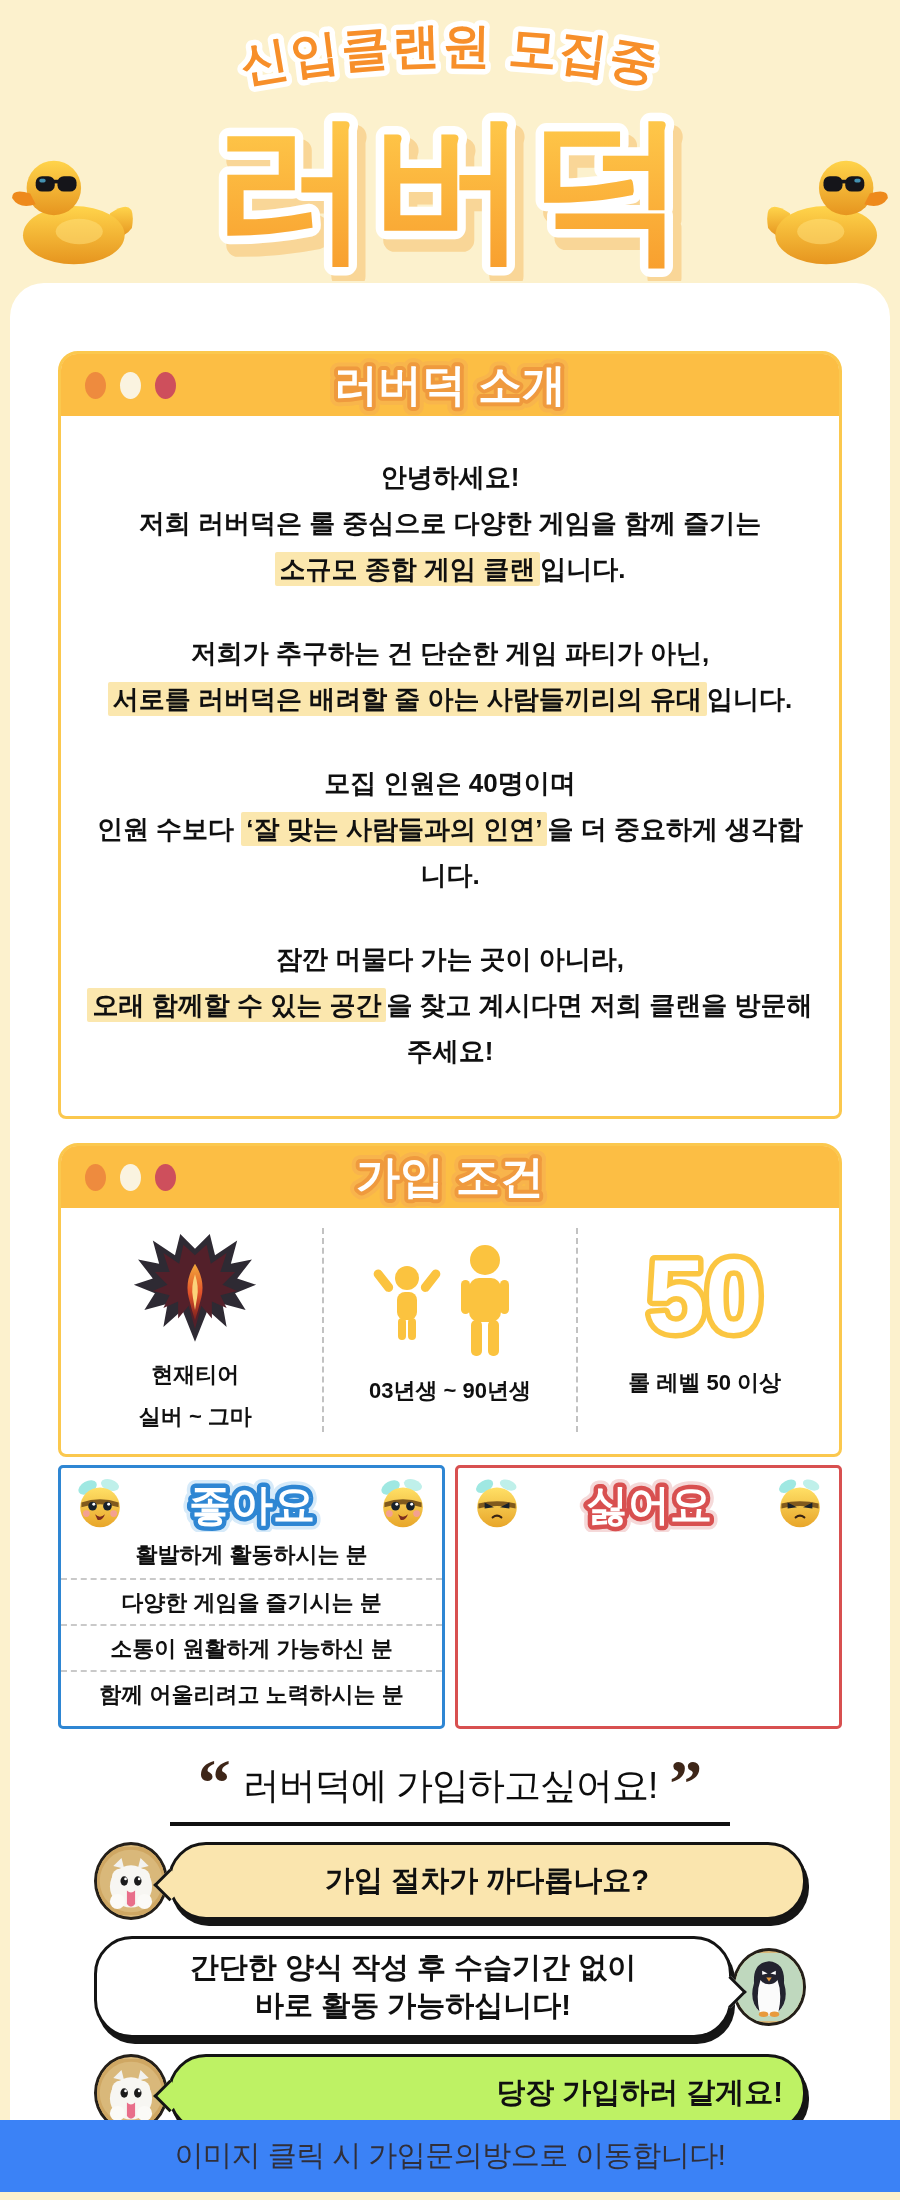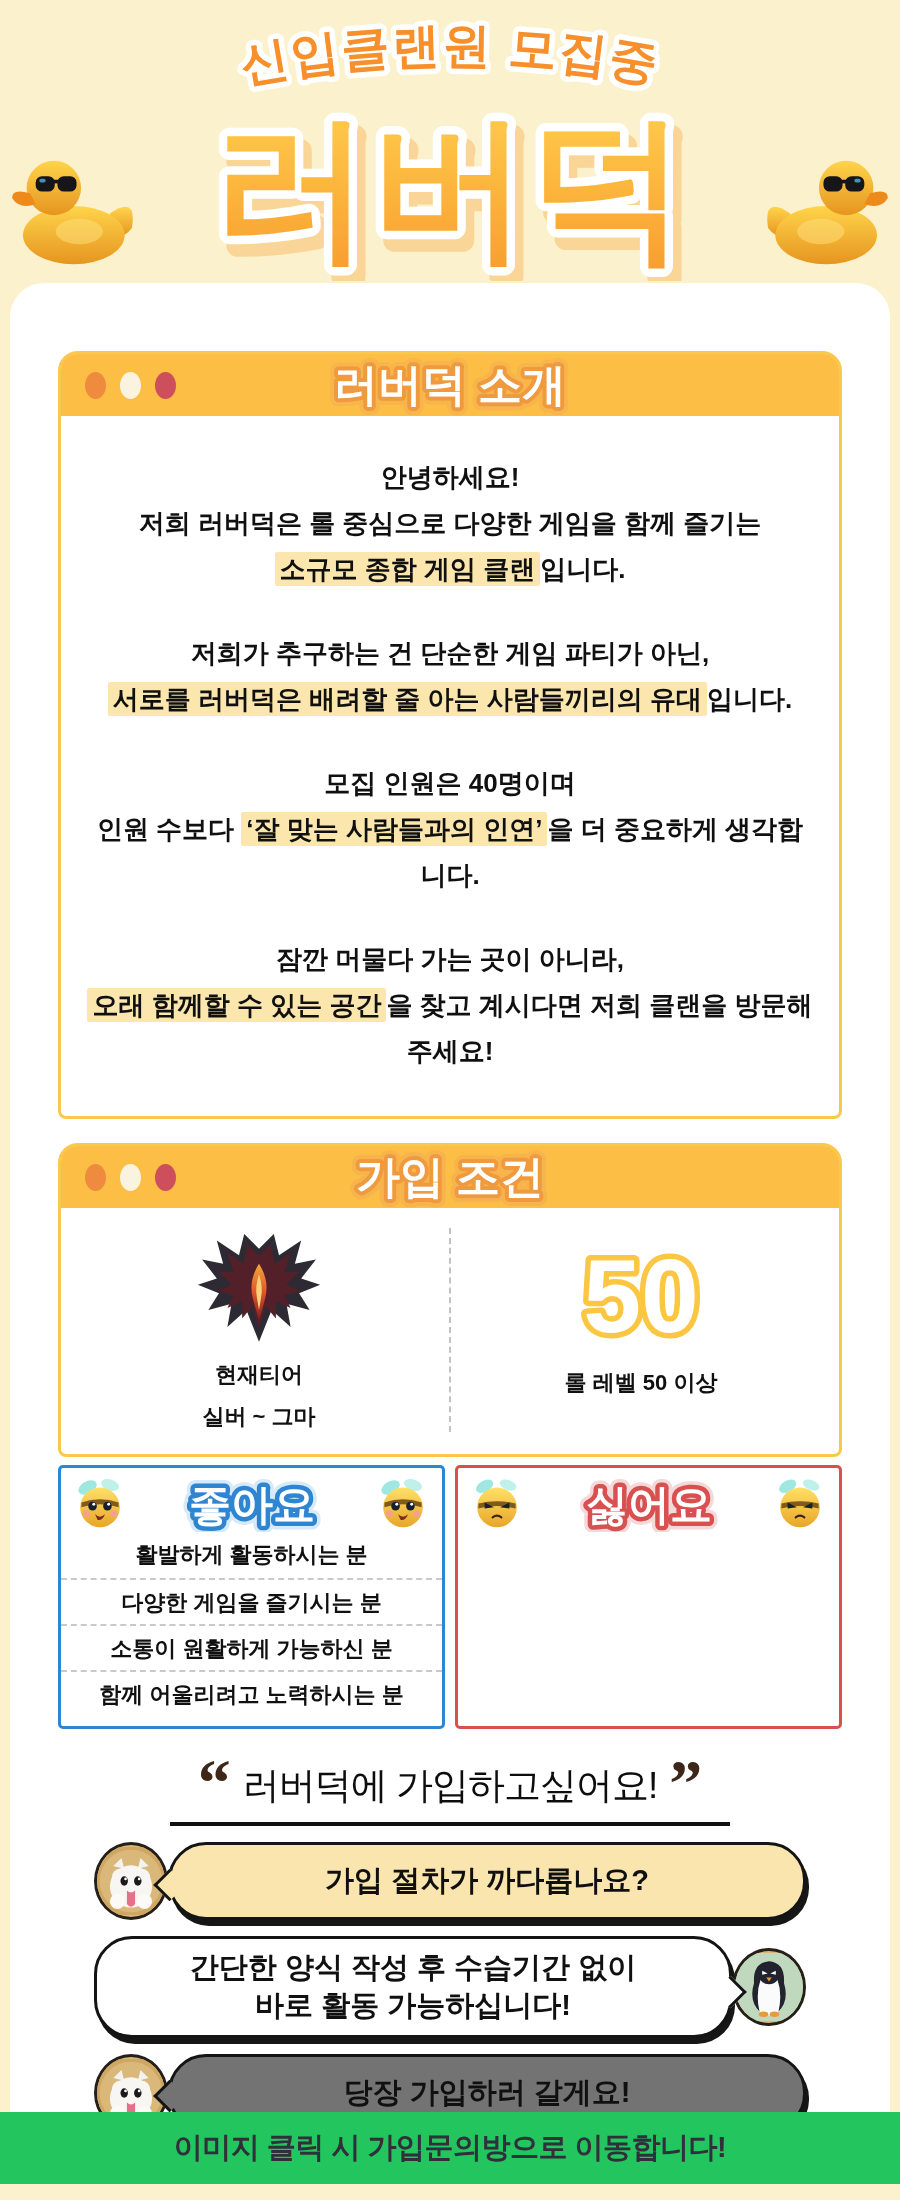--- a/index.html
+++ b/index.html
@@ -79,26 +79,26 @@
     padding:16px 20px; text-align:center; font-size:29px; font-weight:600; color:#101010;
     box-shadow:3px 6px 0 #161616; background:#FAE5AE;
   }
   .bubble::before {
     content:""; position:absolute; top:55%; width:20px; height:20px;
     background:inherit; transform:translateY(-50%) rotate(45deg);
   }
   .chat-row.left  .bubble::before { left:-13px; border-left:3px solid #141414; border-bottom:3px solid #141414; }
   .chat-row.right .bubble::before { right:-13px; border-top:3px solid #141414; border-right:3px solid #141414; }
   .bubble.white { background:#FFFFFF; padding:10px 20px; line-height:1.3; }
-  .bubble.pink  { background:#737373; }
+  .bubble.pink  { background:#bef264;text-align:right; }
   
   .footer {
-    position:absolute; bottom:16px; left:0; width:900px; height:72px;
-    background:#22c55e; display:flex; align-items:center; justify-content:center;
-    font-size:29px; font-weight:700; color:#302F3A; letter-spacing:-0.5px;
+    position:absolute; bottom:8px; left:0; width:900px; height:72px;
+    background:#3b82f6; display:flex; align-items:center; justify-content:center;
+    font-size:29px; font-weight:400; color:#302F3A; letter-spacing:-0.5px;
   }
   .hidden-defs { position:absolute; width:0; height:0; overflow:hidden; }
 </style>
 </head>
 <body>
 
 <svg class="hidden-defs" aria-hidden="true">
   <defs>
     <linearGradient id="beeg" x1="0" y1="0" x2="0" y2="1">
       <stop offset="0" stop-color="#FFE066"></stop>
@@ -265,20 +265,39 @@
             </defs>
           <path d="M60 16 L46 2 L41 22 L20 8 L26 30 L6 26 L20 44 L2 50 L22 58 L12 74 L34 68 L30 90 L48 74 L60 104 L72 74 L90 90 L86 68 L108 74 L98 58 L118 50 L100 44 L114 26 L94 30 L100 8 L79 22 L74 2 Z" fill="#2E2A33"></path>
           <path d="M60 22 L49 12 L45 30 L30 20 L36 38 L22 38 L34 50 L20 56 L36 60 L30 72 L44 66 L44 82 L54 70 L60 92 L66 70 L76 82 L76 66 L90 72 L84 60 L100 56 L86 50 L98 38 L84 38 L90 20 L75 30 L71 12 Z" fill="#53202A"></path>
           <path d="M60 30 Q50 46 54 62 Q57 74 60 84 Q63 74 66 62 Q70 46 60 30 Z" fill="url(#flameg)"></path>
           <path d="M60 40 Q56 52 58 62 L60 74 L62 62 Q64 52 60 40 Z" fill="#FBD27A"></path>
         </svg>
         <div class="join-caption">현재티어</div>
         <div class="join-caption sub">실버 ~ 그마</div>
       </div>
       <div class="join-col">
+        <svg width="170" height="126" viewBox="0 0 170 126" style="margin-top:6px;">
+          <g fill="#FBC33F">
+            <circle cx="42" cy="40" r="12"></circle>
+            <rect x="32" y="54" width="20" height="28" rx="8"></rect>
+            <rect x="14" y="30" width="9" height="26" rx="4.5" transform="rotate(-38 18 43)"></rect>
+            <rect x="61" y="30" width="9" height="26" rx="4.5" transform="rotate(38 66 43)"></rect>
+            <rect x="33" y="80" width="8" height="22" rx="4"></rect>
+            <rect x="43" y="80" width="8" height="22" rx="4"></rect>
+            <circle cx="120" cy="22" r="15"></circle>
+            <rect x="104" y="40" width="32" height="44" rx="10"></rect>
+            <rect x="96" y="42" width="9" height="34" rx="4.5"></rect>
+            <rect x="135" y="42" width="9" height="34" rx="4.5"></rect>
+            <rect x="106" y="82" width="11" height="36" rx="5"></rect>
+            <rect x="123" y="82" width="11" height="36" rx="5"></rect>
+          </g>
+        </svg>
+        <div class="join-caption">03년생 ~ 90년생</div>
+      </div>
+      <div class="join-col">
         <svg width="230" height="124" viewBox="0 0 230 124">
           <text x="115" y="100" text-anchor="middle" font-size="104" font-weight="bold" fill="#FFFFFF" stroke="#FFFFFF" stroke-width="26" stroke-linejoin="round">50</text>
           <text x="115" y="100" text-anchor="middle" font-size="104" font-weight="bold" fill="#FFFFFF" stroke="#FBC641" stroke-width="11" paint-order="stroke" stroke-linejoin="round">50</text>
         </svg>
         <div class="join-caption">롤 레벨 50 이상</div>
       </div>
     </div>
   </div>
 
   <div class="pref-row">

